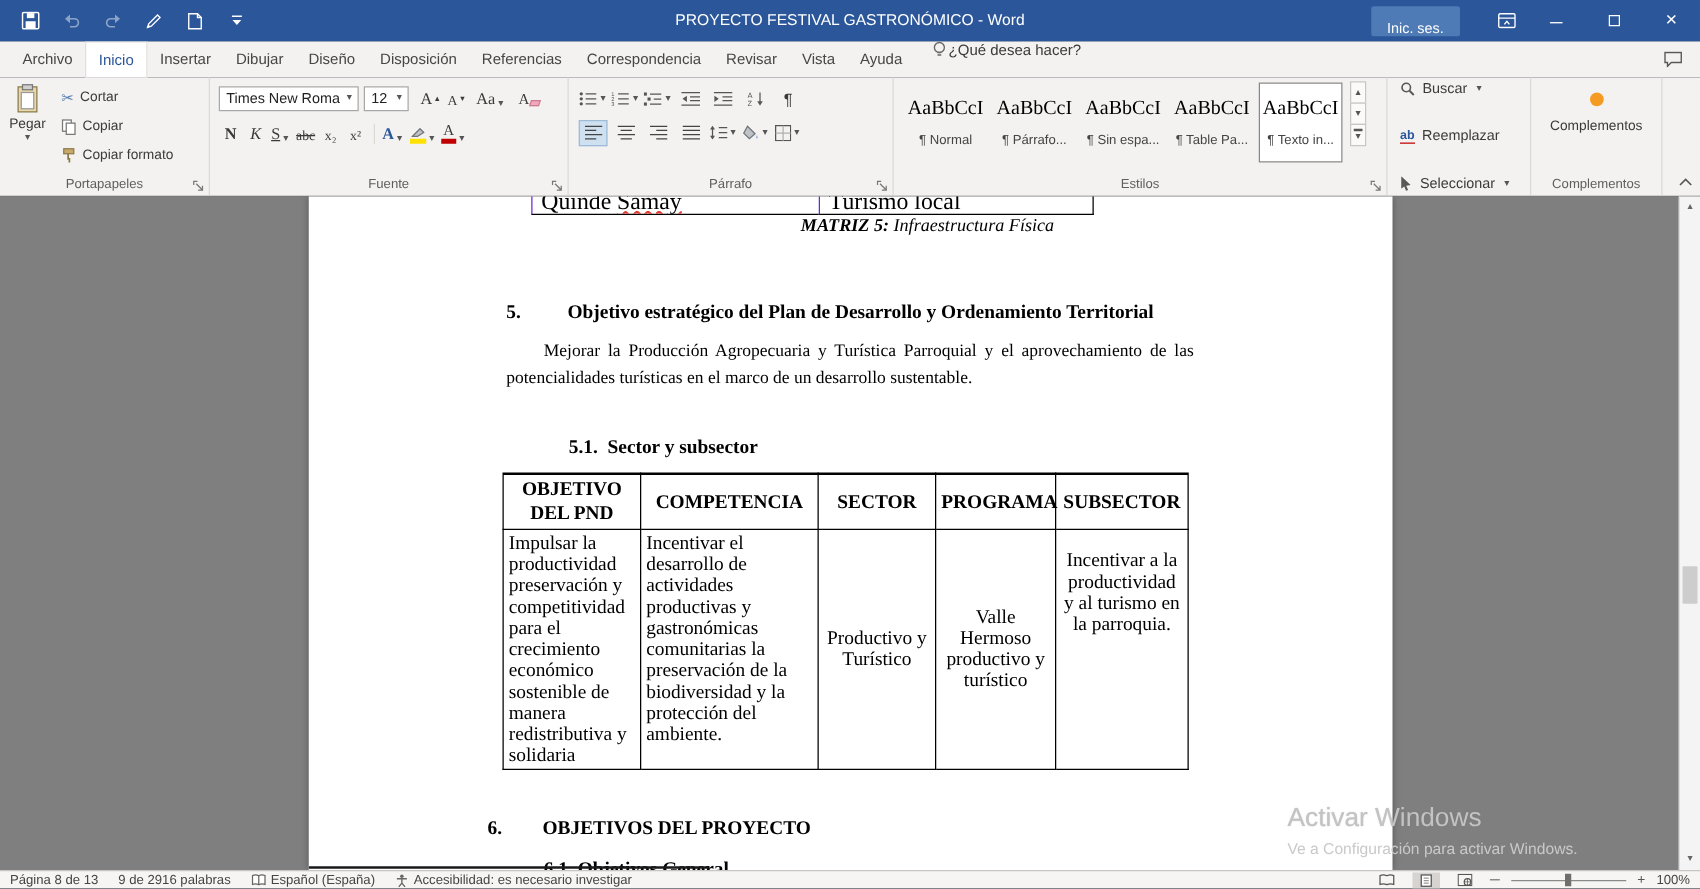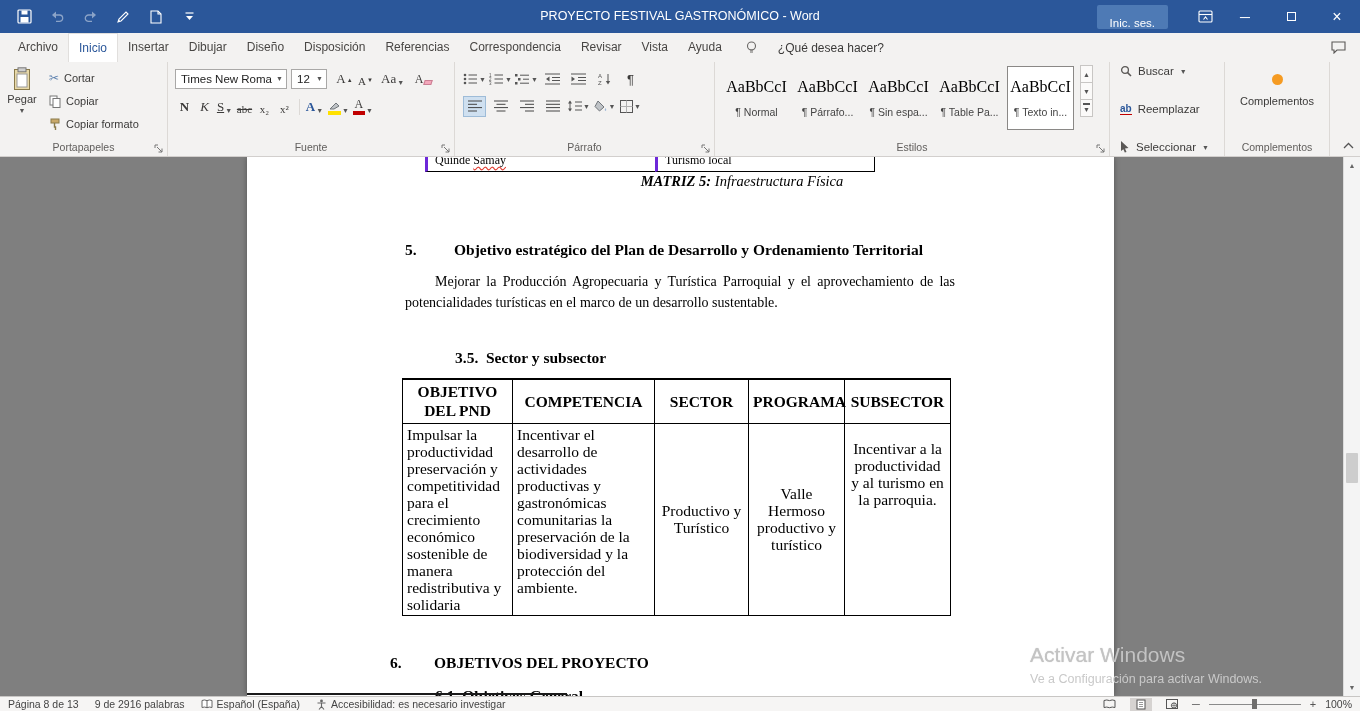--- a/index.html
+++ b/index.html
@@ -19,21 +19,21 @@
   .signin{height:21px;padding:12px 13px;margin-right:20px;background:#4e7ab5;color:#fff;border:none;
           font-size:11.5px;border-radius:2px;font-family:inherit}
   .ribopt{width:34px;height:100%;display:flex;align-items:center;justify-content:center}
   .winbtn{width:46px;height:100%;display:flex;align-items:center;justify-content:center;font-size:14px;color:#fff}
   .maxbox{width:9px;height:9px;border:1px solid #fff;display:inline-block}
 
   
   .tabrow{height:29px;background:#f3f2f1;display:flex;align-items:stretch;padding-left:8px}
   .tab{padding:0 10px;line-height:29px;font-size:12px;color:#484644;cursor:default;white-space:nowrap}
   .tab.active{background:#fff;color:#2b579a;border:1px solid #e1dfdd;border-bottom:none}
-  .tellme{display:flex;align-items:center;gap:21px;margin-left:14px;color:#3b3a39;font-size:12px;white-space:nowrap}
+  .tellme{display:flex;align-items:flex-start;gap:2px;margin-left:14px;color:#3b3a39;font-size:12px;white-space:nowrap}
   .tab-right{margin-left:auto;display:flex;align-items:center;padding-right:14px}
 
   
   .ribbon{height:95px;background:#f3f2f1;display:flex;border-bottom:1px solid #d2cfcd;position:relative}
   .group{flex:none;display:flex;flex-direction:column;border-right:1px solid #dcd9d6}
   .grp-content{flex:1;position:relative}
   .grp-label{height:17px;font-size:10.5px;color:#605e5c;text-align:center;line-height:16px;position:relative}
   .launcher{position:absolute;right:4px;bottom:3px;width:10px;height:10px;display:flex;align-items:center;justify-content:center}
   .caret{font-size:7px;color:#555;line-height:1}
   .vsep{width:1px;background:#dcd9d6;margin:6px 2px}
@@ -98,22 +98,22 @@
   .addin-dot{width:11px;height:11px;border-radius:50%;background:#f59b22}
   .addin-lbl{font-size:11px;color:#3b3a39}
   .ribbon-tail{flex:1;position:relative}
   .collapse-chevron{position:absolute;right:6px;bottom:4px;color:#555}
 
   
   .canvas{position:relative;height:539px;background:#7f7f7f;overflow:hidden}
   .page{position:absolute;left:247px;top:0;width:867px;height:539px;background:#fff;overflow:hidden;
         font-family:"Liberation Serif",serif;color:#000;box-shadow:0 0 6px rgba(0,0,0,.35)}
   .doc-toptable{position:absolute;left:178px;top:-4px;width:450px;height:19px;display:flex}
-  .tt-cell{border-left:3px solid #6d28d9;border-bottom:1px solid #000;display:flex;align-items:flex-start;
-           padding:0 0 1px 7px;font-size:12px;overflow:hidden;white-space:nowrap}
+  .tt-cell{border-left:1px solid #6d28d9;border-bottom:1px solid #000;display:flex;align-items:center;
+           padding:0 0 1px 7px;font-size:19px;overflow:hidden;white-space:nowrap}
   .tt-c1{width:230px}
   .tt-c2{width:220px;border-right:1px solid #000}
   .squiggle{text-decoration:underline;text-decoration-style:wavy;text-decoration-color:#e03c31;text-underline-offset:2px}
   .doc-caption{position:absolute;left:155px;top:16px;width:680px;text-align:center;font-size:14.5px;font-style:italic}
   .cap-b{font-weight:bold}
   .doc-h5{position:absolute;left:158px;top:84px;width:560px;display:flex;font-weight:bold;font-size:15.5px}
   .doc-h5 .num{flex:none;width:49px}
   .doc-para{position:absolute;left:158px;top:114px;width:550px;font-size:14px;line-height:21px;
             text-align:justify;text-indent:30px}
   .doc-h51{position:absolute;left:208px;top:192px;font-weight:bold;font-size:15.5px;white-space:pre}
@@ -572,21 +572,21 @@
         <span class="cap-b">MATRIZ 5:</span><span> Infraestructura Física</span>
       </div>
 
       <div class="doc-h5">
         <span class="num">5.</span>
         <span>Objetivo estratégico del Plan de Desarrollo y Ordenamiento Territorial</span>
       </div>
 
       <div class="doc-para">Mejorar la Producción Agropecuaria y Turística Parroquial y el aprovechamiento de las potencialidades turísticas en el marco de un desarrollo sustentable.</div>
 
-      <div class="doc-h51">3.5.  Sector y subsector</div>
+      <div class="doc-h51">5.1.  Sector y subsector</div>
 
       <table class="doc-table">
         <colgroup>
           <col style="width:110px">
             <col style="width:142px">
             <col style="width:94px">
             <col style="width:96px">
             <col style="width:106px">
         </colgroup>
         <thead>

